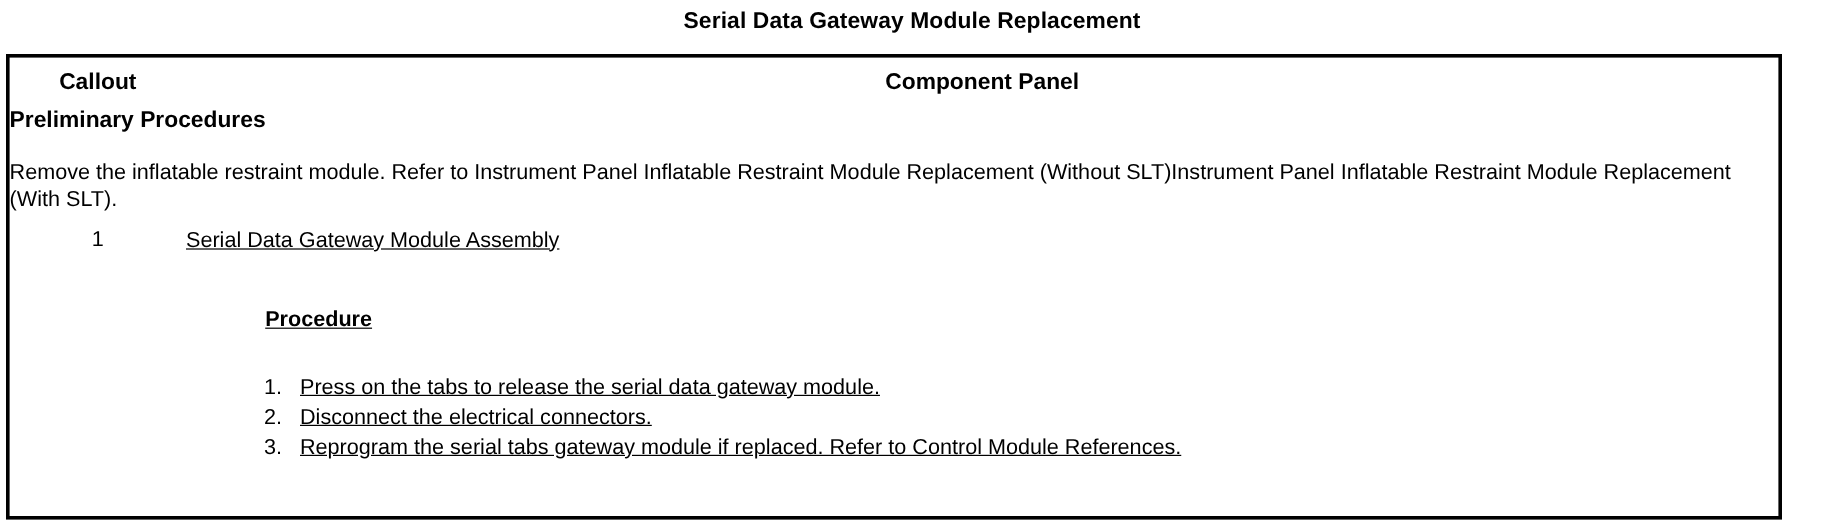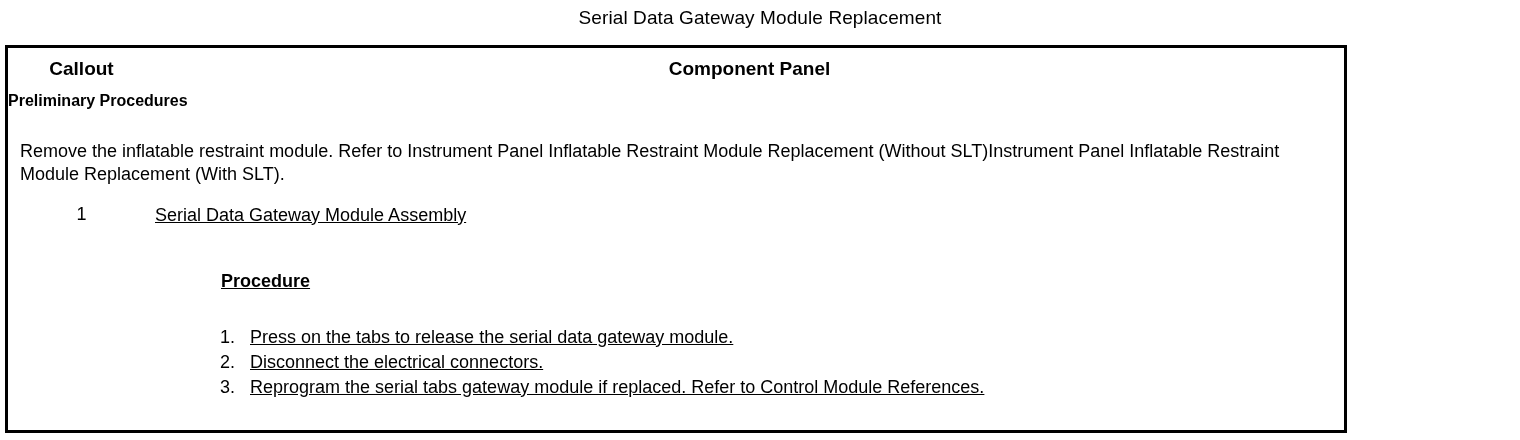--- a/index.html
+++ b/index.html
@@ -18,31 +18,31 @@
   .page {
     position: relative;
     width: 1520px;
     height: 440px;
     box-sizing: border-box;
   }
 
   .doc-title {
     text-align: center;
     font-size: 19px;
-    font-weight: normal;
+    font-weight: bold;
     line-height: 1;
     padding-top: 8px;
     letter-spacing: 0.1px;
   }
 
   .table-wrap {
     position: absolute;
     left: 5px;
     top: 45px;
-    width: 1342px;
+    width: 1480px;
     height: 388px;
     box-sizing: border-box;
     border: 3px solid #000;
     background: #fff;
   }
 
   table.spec {
     width: 100%;
     height: 100%;
     border-collapse: collapse;
@@ -73,28 +73,28 @@
     border-right: 2px solid #000;
   }
 
   
   .prelim-cell {
     border-bottom: 1.5px solid #000;
     padding: 6px 8px 8px 8px;
   }
   .prelim-title {
     font-weight: bold;
-    font-size: 16px;
+    font-size: 19px;
     line-height: 22px;
     margin: 0 0 4px 0;
   }
   .prelim-body {
     font-size: 18px;
     line-height: 22.5px;
-    margin: 12px;
+    margin: 0;
     padding-top: 16px;
   }
 
   
   .callout-cell {
     border-right: 1.5px solid #000;
     text-align: center;
     vertical-align: middle;
     font-size: 18px;
   }

